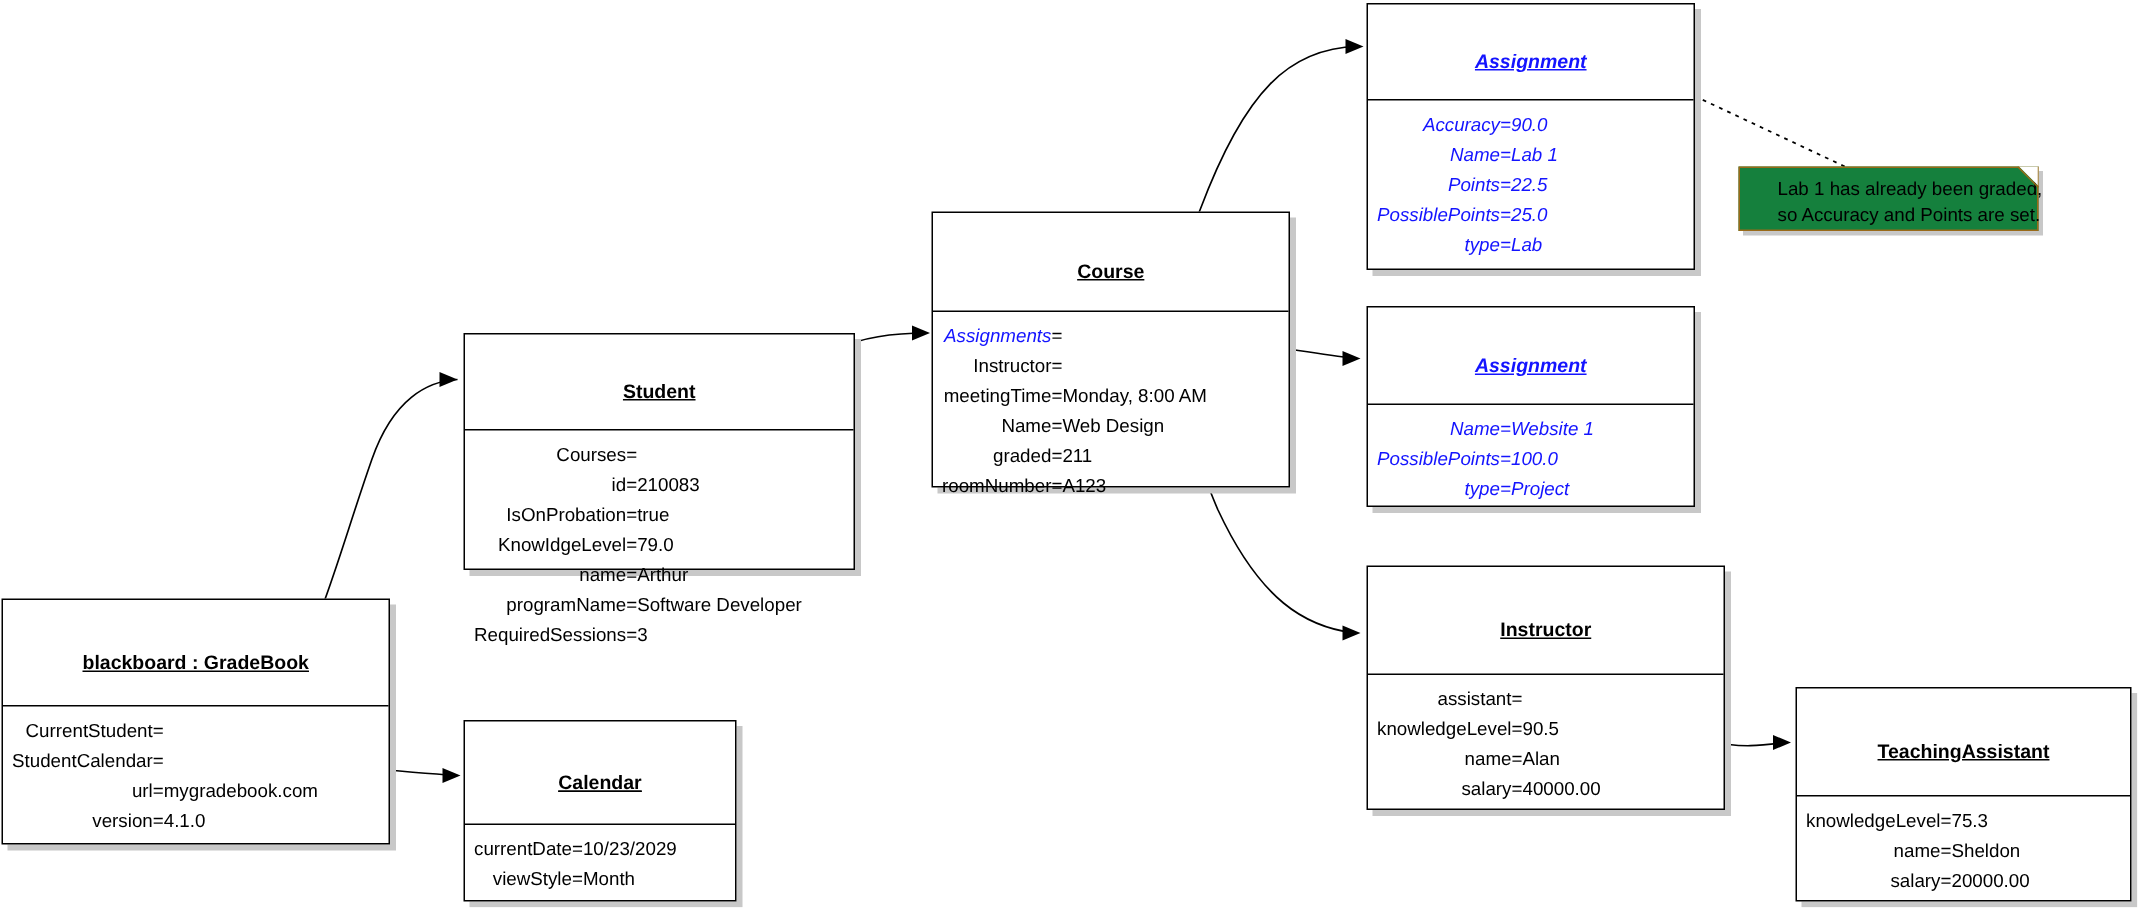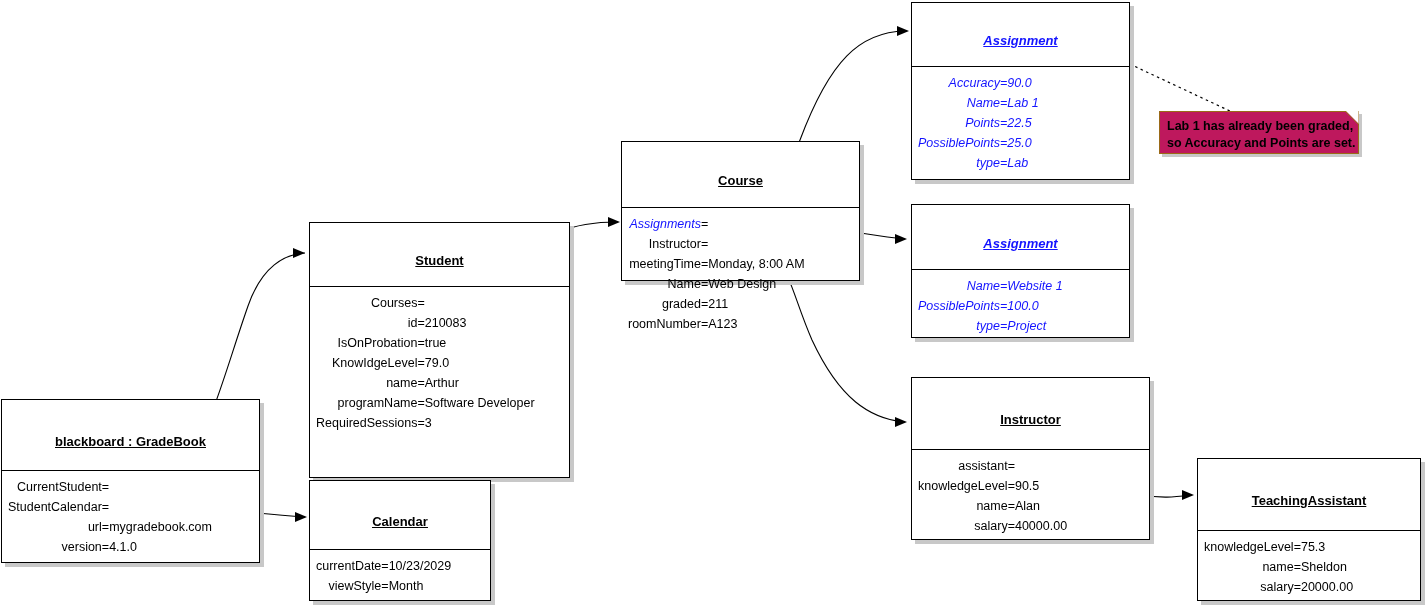--- a/index.html
+++ b/index.html
@@ -58,30 +58,29 @@
   }
   td.attr-name  { text-align: right; padding-right: 6px; }
   td.attr-eq    { text-align: center; width: 12px; }
   td.attr-value { text-align: left; padding-left: 6px; width: 99%; }
   .blue-attr { color: #1414ff; font-style: italic; }
   .black-attr { color: #000000; font-style: normal; }
 
   
   .uml-note {
     position: absolute;
-    background: #be185d;
+    background: #15803d;
     border: 1px solid #9a6a18;
     box-sizing: border-box;
     box-shadow: 3px 3px 0 0 #c8c8c8;
     z-index: 4;
     font-size: 12.5px;
     color: #000000;
-    padding: 6px 7px;
+    padding: 6px 25px;
     line-height: 17px;
-    font-weight: bold;
   }
   .uml-note .fold {
     position: absolute;
     top: -1px;
     right: -1px;
     width: 0;
     height: 0;
     border-left: 13px solid transparent;
     border-top: 13px solid #ffffff;
   }
@@ -165,21 +164,21 @@
           <tr>
             <td class="attr-name black-attr">version</td>
             <td class="attr-eq black-attr">=</td>
             <td class="attr-value black-attr">4.1.0</td>
           </tr>
         </tbody>
       </table>
     </div>
   </div>
 
-  <div class="uml-box" style="left:309px; top:222px; width:261px; height:256px;">
+  <div class="uml-box" style="left:309px; top:222px; width:261px; height:158px;">
     <div class="uml-header" style="height:64px;">
       <span class="uml-title black">Student</span>
     </div>
     <div class="uml-attrs">
       <table class="attr-table">
         <tbody>
           <tr>
             <td class="attr-name black-attr">Courses</td>
             <td class="attr-eq black-attr">=</td>
             <td class="attr-value black-attr"></td>
@@ -234,21 +233,21 @@
           <tr>
             <td class="attr-name black-attr">viewStyle</td>
             <td class="attr-eq black-attr">=</td>
             <td class="attr-value black-attr">Month</td>
           </tr>
         </tbody>
       </table>
     </div>
   </div>
 
-  <div class="uml-box" style="left:621px; top:141px; width:239px; height:140px;">
+  <div class="uml-box" style="left:621px; top:141px; width:239px; height:184px;">
     <div class="uml-header" style="height:66px;">
       <span class="uml-title black">Course</span>
     </div>
     <div class="uml-attrs">
       <table class="attr-table">
         <tbody>
           <tr>
             <td class="attr-name blue-attr">Assignments</td>
             <td class="attr-eq black-attr">=</td>
             <td class="attr-value blue-attr"></td>

